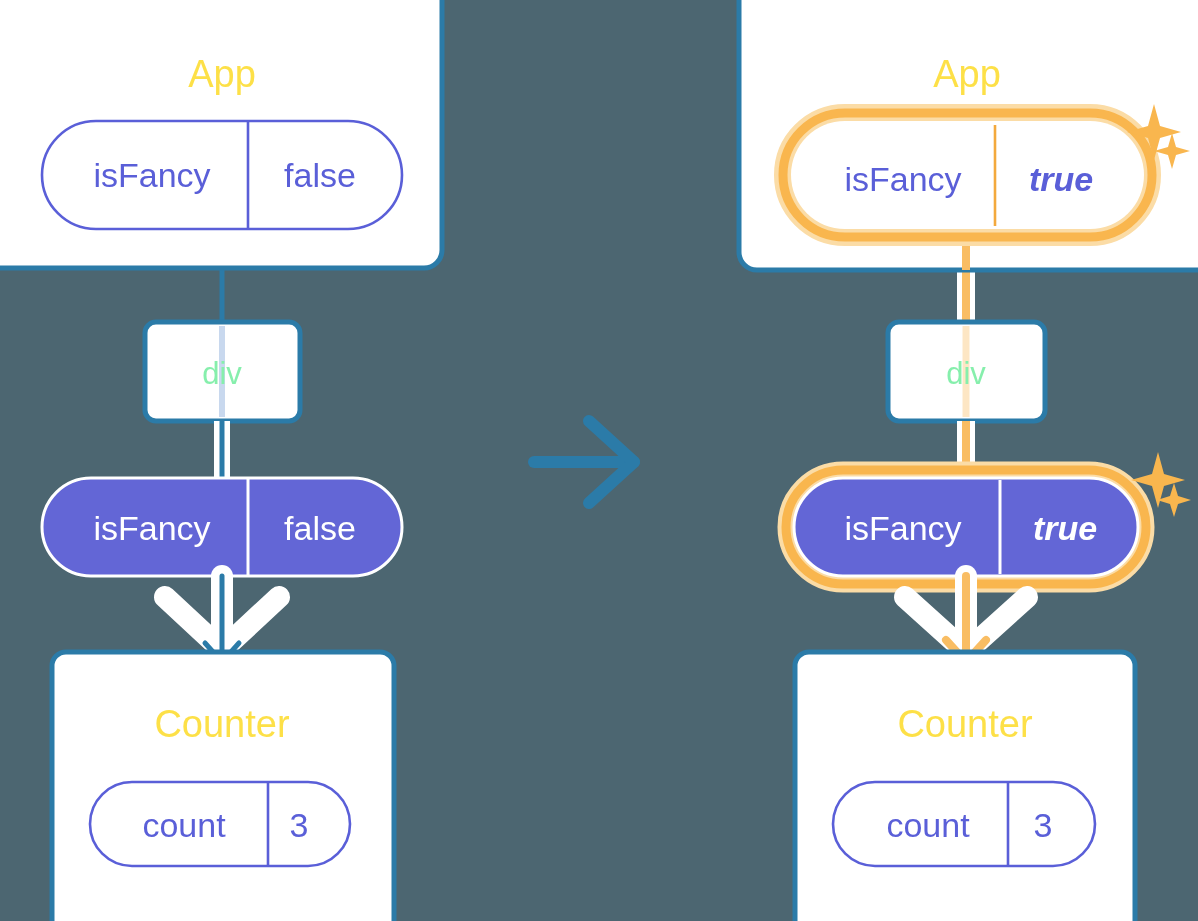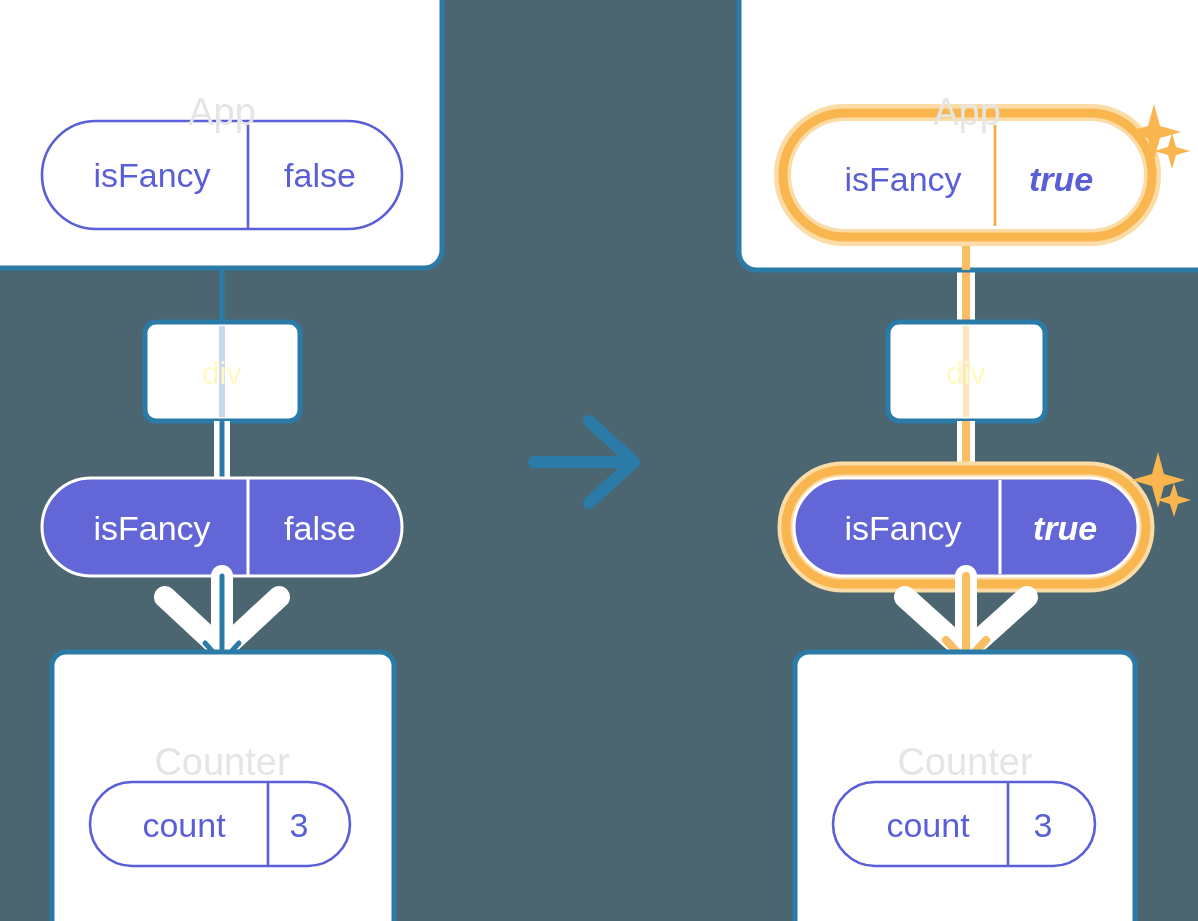--- a/index.html
+++ b/index.html
@@ -29,35 +29,34 @@
   }
   
   .lbl {
     position: absolute;
     white-space: nowrap;
     line-height: 1;
     text-align: right;
   }
   .title {
     font-size: 38px;
-    color: #e5e5e5;
+    color: #fde047;
     font-weight: 400;
     text-align: center;
-    margin-top: 38px;
   }
   .pilltext {
     font-size: 34px;
     color: #5a5fd8;
     font-weight: 400;
   }
   .pilltext.white { color: #ffffff; }
   .pilltext.bold  { font-weight: bold; font-style: italic; }
   .divtext {
     font-size: 31px;
-    color: #fef9c3;
+    color: #86efac;
   }
   .ctr { transform: translateX(-50%); }
 </style>
 </head>
 <body>
 
 <div class="stage">
 
   <svg class="layer" viewBox="0 0 1198 921">
 

